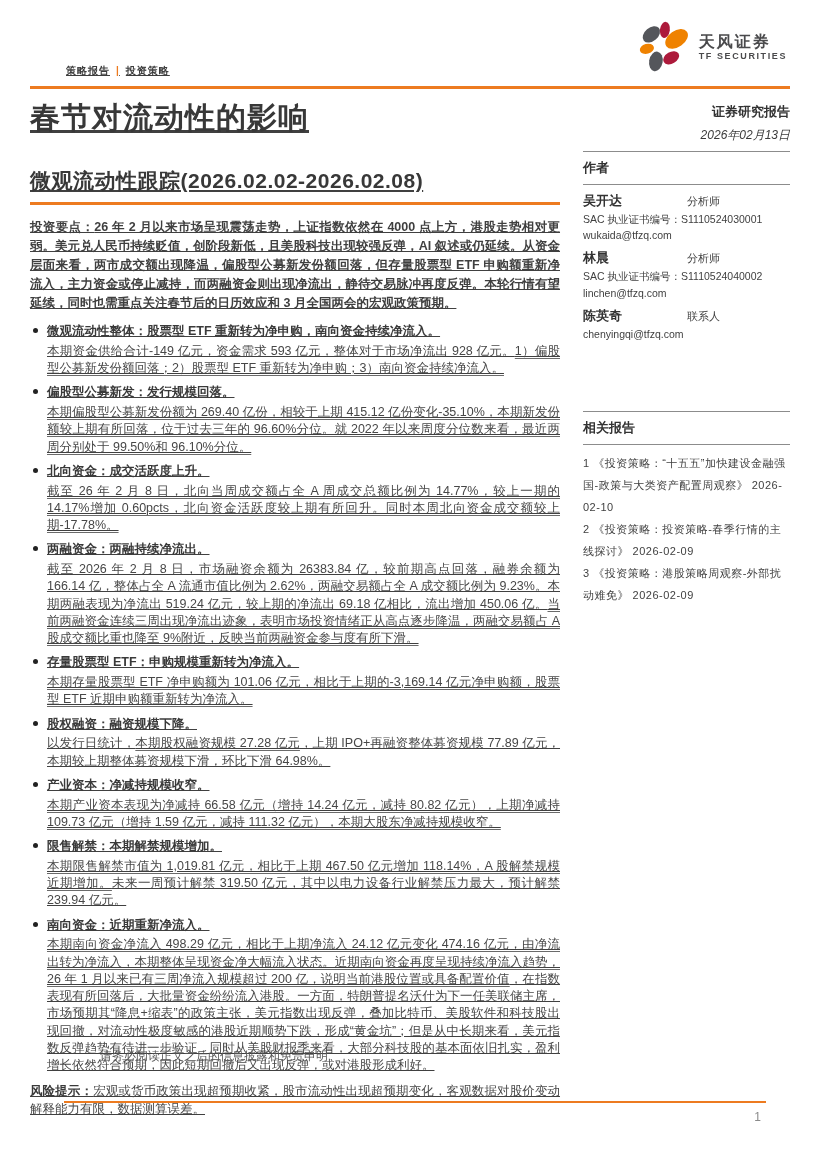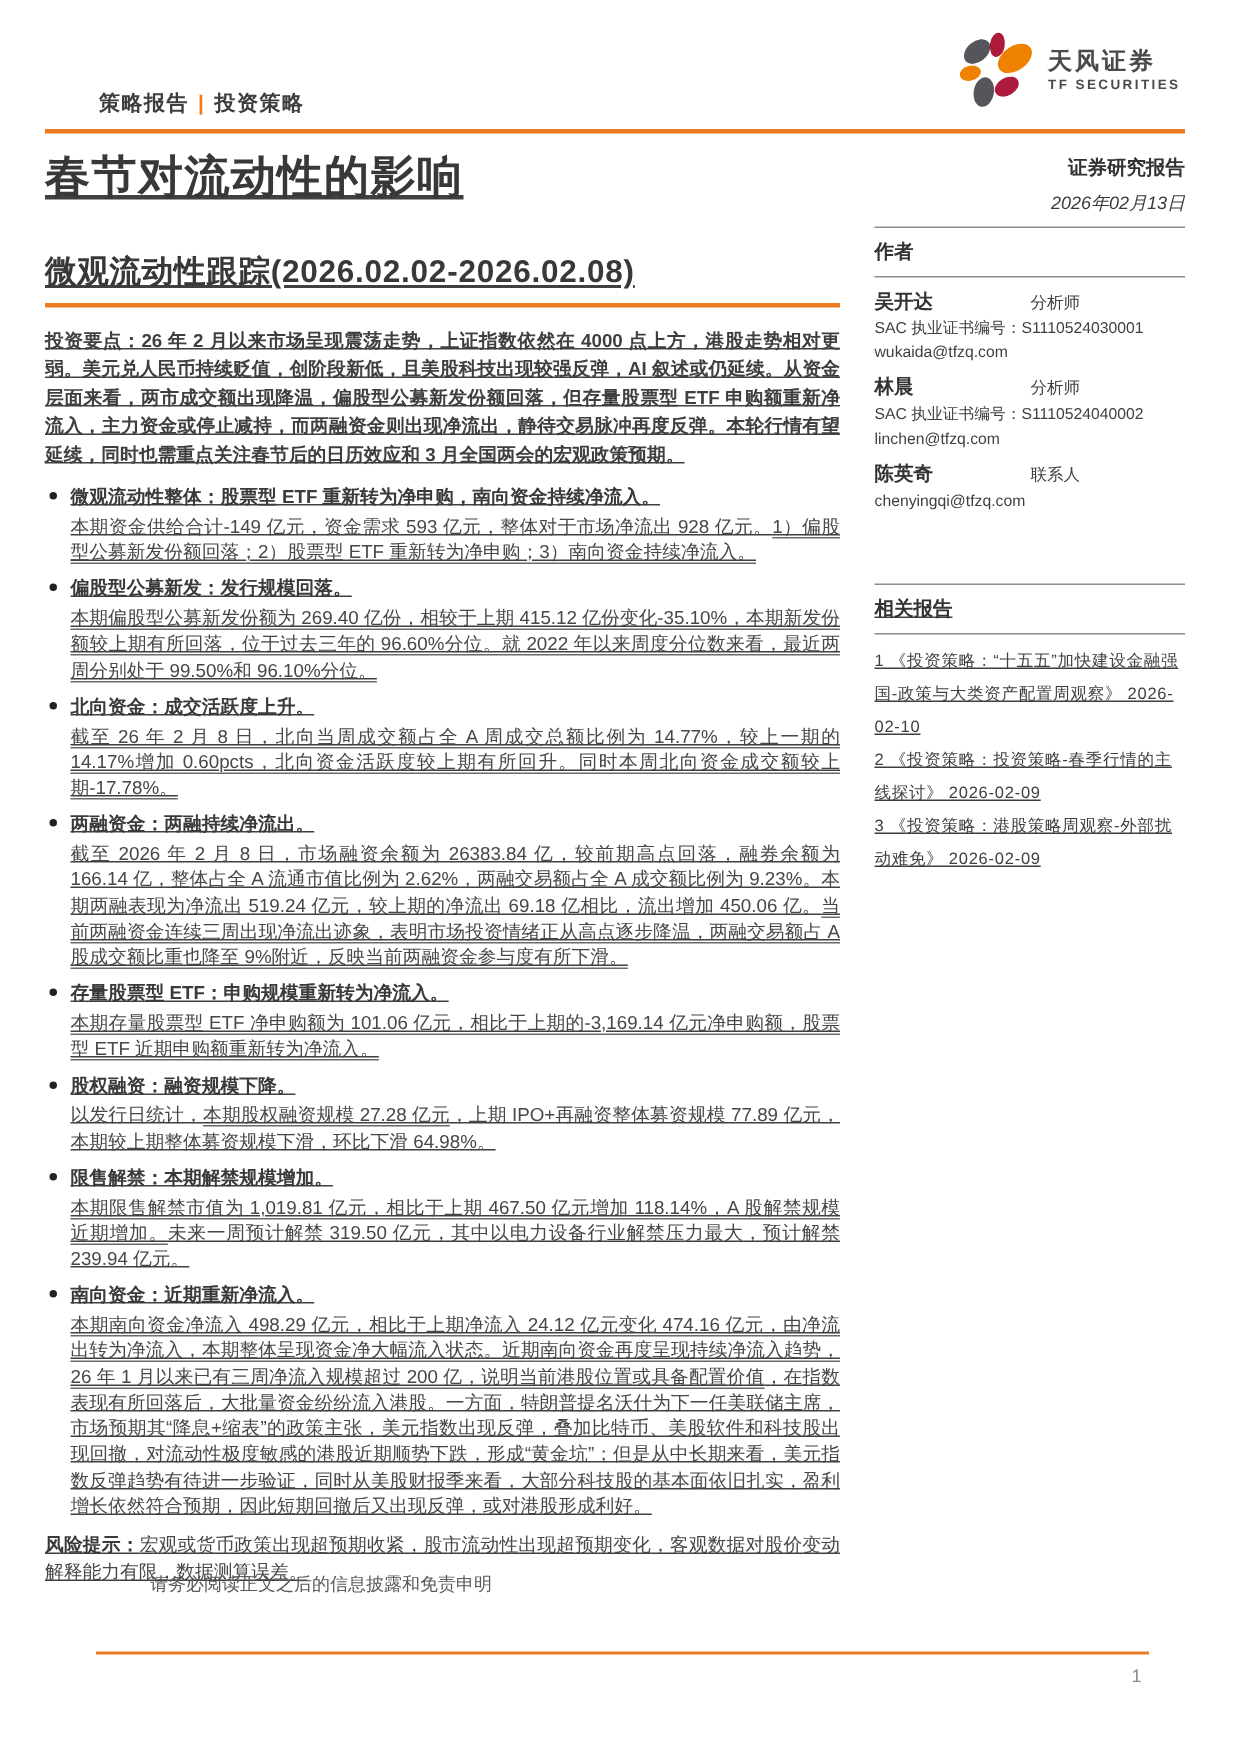--- a/index.html
+++ b/index.html
@@ -3,21 +3,21 @@
 <meta charset="utf-8">
 <style>
   * { margin:0; padding:0; box-sizing:border-box; }
   html,body { background:#fff; }
   body { font-family:"Liberation Sans","DejaVu Sans",sans-serif; color:#404040; }
   .page { position:relative; width:827px; height:1169px; background:#fff; overflow:hidden; }
 
   
   .header-row { display:flex; justify-content:space-between; align-items:flex-end;
                 padding:12px 40px 6px 66px; height:86px; }
-  .category { font-size:14px; font-weight:bold; color:#3d3d3d; letter-spacing:1px; padding-bottom:2px;}
+  .category { font-size:10px; font-weight:bold; color:#3d3d3d; letter-spacing:1px; padding-bottom:2px;text-decoration:underline;}
   .category .sep { color:#ed7b20; font-weight:bold; padding:0 6px; }
   .logo { display:flex; align-items:center; gap:8px; margin-bottom:6px; }
   .logo-text .cn { font-size:16px; font-weight:bold; color:#4a4a4c; letter-spacing:2px; line-height:1.1; }
   .logo-text .en { font-size:9px; font-weight:bold; color:#4a4a4c; letter-spacing:1.6px; }
   .header-rule { height:3px; background:#ed7b20; margin:0 37px 0 30px; }
 
   
   .content { display:flex; padding:0 37px 0 30px; }
   .main-col { width:530px;text-decoration:underline; }
   .side-col { width:207px; margin-left:23px; }
@@ -40,21 +40,21 @@
   .side-col { font-size:11px; color:#3f3f3f; }
   .report-type { text-align:right; font-weight:bold; font-size:13px; color:#333; margin-top:14px; }
   .report-date { text-align:right; font-size:12px; margin-top:6px; color:#3a3a3a;font-style:italic; }
   .side-hr { border:none; border-top:1px solid #8c8c8c; margin:7px 0; }
   .side-label { font-size:13px; font-weight:bold; color:#333; }
   .author { margin-bottom:7px; }
   .author-row { display:flex; }
   .author-name { font-weight:bold; font-size:13px; color:#333; width:104px; }
   .author-role { font-size:11px; color:#3f3f3f; padding-top:2px; }
   .author-cert, .author-email { font-size:10.5px; color:#3f3f3f; margin-top:2px; line-height:1.35; }
-  .related-block { margin-top:48px;text-decoration:underline; }
+  .related-block { margin-top:70px; }
   .related-item { font-size:11px; line-height:2.0; color:#3f3f3f; letter-spacing:0.5px; }
 
   
   .footer-rule { position:absolute; left:64px; right:61px; top:1101px; height:2px; background:#ed7b20; }
   .footer-text { position:absolute; left:100px; top:1048px; font-size:12px; color:#595959; }
   .page-num { position:absolute; right:66px; top:1110px; font-size:12px; color:#8a8a8a; }
 </style>
 </head>
 <body>
 
@@ -106,20 +106,24 @@
           </div>
           <div class="bullet">
             <div class="b-title"><span class="dot"></span><span>存量股票型 ETF：申购规模重新转为净流入。</span></div>
             <p class="b-body"><span class="u">本期存量股票型 ETF 净申购额为 101.06 亿元，相比于上期的-3,169.14 亿元净申购额，股票型 ETF 近期申购额重新转为净流入。</span></p>
           </div>
           <div class="bullet">
             <div class="b-title"><span class="dot"></span><span>股权融资：融资规模下降。</span></div>
             <p class="b-body"><span>以发行日统计，</span><span class="u">本期股权融资规模 27.28 亿元</span><span>，上期 IPO+再融资整体募资规模 77.89 亿元，本期较上期整体募资规模下滑，环比下滑 64.98%。</span></p>
           </div>
           <div class="bullet">
+            <div class="b-title"><span class="dot"></span><span>产业资本：净减持规模收窄。</span></div>
+            <p class="b-body"><span class="u">本期产业资本表现为净减持 66.58 亿元（增持 14.24 亿元，减持 80.82 亿元），上期净减持 109.73 亿元（增持 1.59 亿元，减持 111.32 亿元），本期大股东净减持规模收窄。</span></p>
+          </div>
+          <div class="bullet">
             <div class="b-title"><span class="dot"></span><span>限售解禁：本期解禁规模增加。</span></div>
             <p class="b-body"><span class="u">本期限售解禁市值为 1,019.81 亿元，相比于上期 467.50 亿元增加 118.14%，A 股解禁规模近期增加。</span><span>未来一周预计解禁 319.50 亿元，其中以电力设备行业解禁压力最大，预计解禁 239.94 亿元。</span></p>
           </div>
           <div class="bullet">
             <div class="b-title"><span class="dot"></span><span>南向资金：近期重新净流入。</span></div>
             <p class="b-body"><span class="u">本期南向资金净流入 498.29 亿元，相比于上期净流入 24.12 亿元变化 474.16 亿元，由净流出转为净流入，本期整体呈现资金净大幅流入状态。近期南向资金再度呈现持续净流入趋势，26 年 1 月以来已有三周净流入规模超过 200 亿，说明当前港股位置或具备配置价值</span><span>，在指数表现有所回落后，大批量资金纷纷流入港股。一方面，特朗普提名沃什为下一任美联储主席，市场预期其“降息+缩表”的政策主张，美元指数出现反弹，叠加比特币、美股软件和科技股出现回撤，对流动性极度敏感的港股近期顺势下跌，形成“黄金坑”；但是从中长期来看，美元指数反弹趋势有待进一步验证，同时从美股财报季来看，大部分科技股的基本面依旧扎实，盈利增长依然符合预期，因此短期回撤后又出现反弹，或对港股形成利好。</span></p>
           </div>
         </div>
       <p class="risk"><span class="risk-label">风险提示：</span><span>宏观或货币政策出现超预期收紧，股市流动性出现超预期变化，客观数据对股价变动解释能力有限，数据测算误差。</span></p>
     </div>

